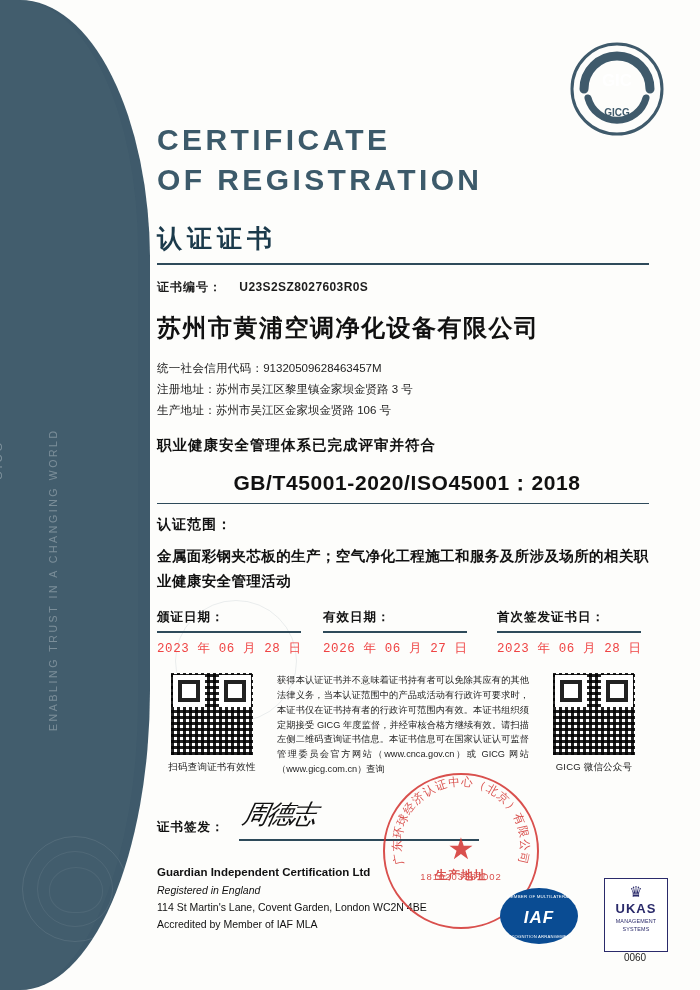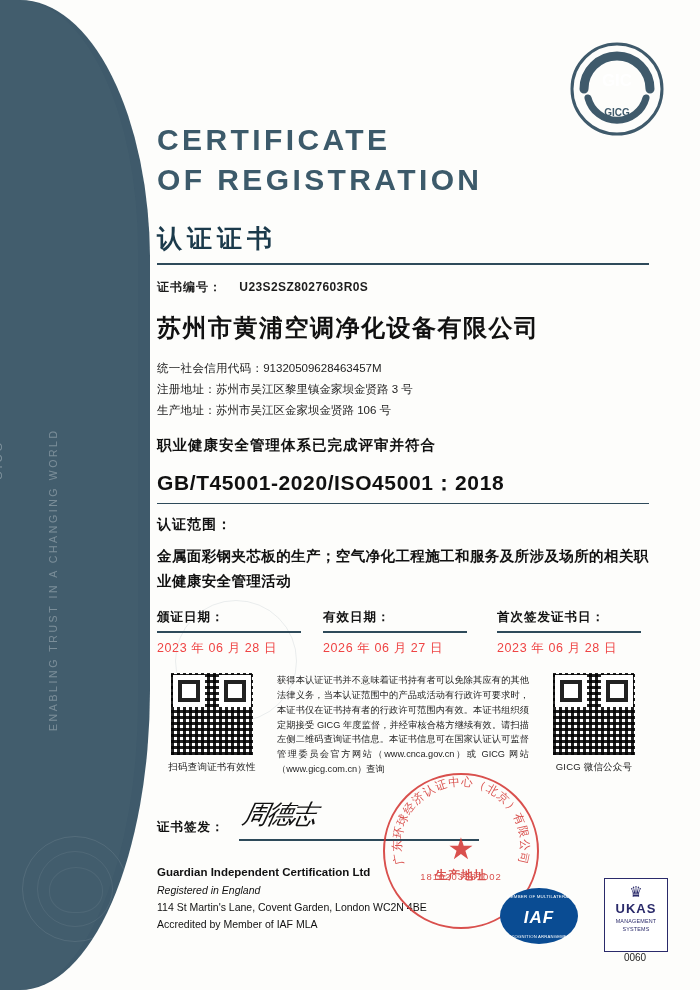--- a/index.html
+++ b/index.html
@@ -168,20 +168,21 @@
     font-weight: bold;
     color: #111;
     letter-spacing: 1px;
   }
   .standard {
     margin-top: 14px;
     font-size: 21px;
     font-weight: bold;
     color: #111;
     letter-spacing: 0.6px;
+    text-align: center;
   }
   .std-rule {
     margin-top: 6px;
     width: 492px;
     height: 1.5px;
     background: #2e4a5a;
   }
   .scope-label {
     margin-top: 12px;
     font-size: 14px;
@@ -198,20 +199,21 @@
     letter-spacing: 0.4px;
     width: 492px;
   }
   .dates {
     margin-top: 16px;
     width: 492px;
     display: flex;
   }
   .dates .col {
     flex: 1;
+    font-family: Liberation Mono, monospace;
   }
   .dates .col.c2 { padding-left: 14px; }
   .dates .col.c3 { padding-left: 22px; }
   .dates .dlabel {
     font-size: 12.5px;
     font-weight: bold;
     color: #111;
     letter-spacing: 1px;
   }
   .dates .dline {

